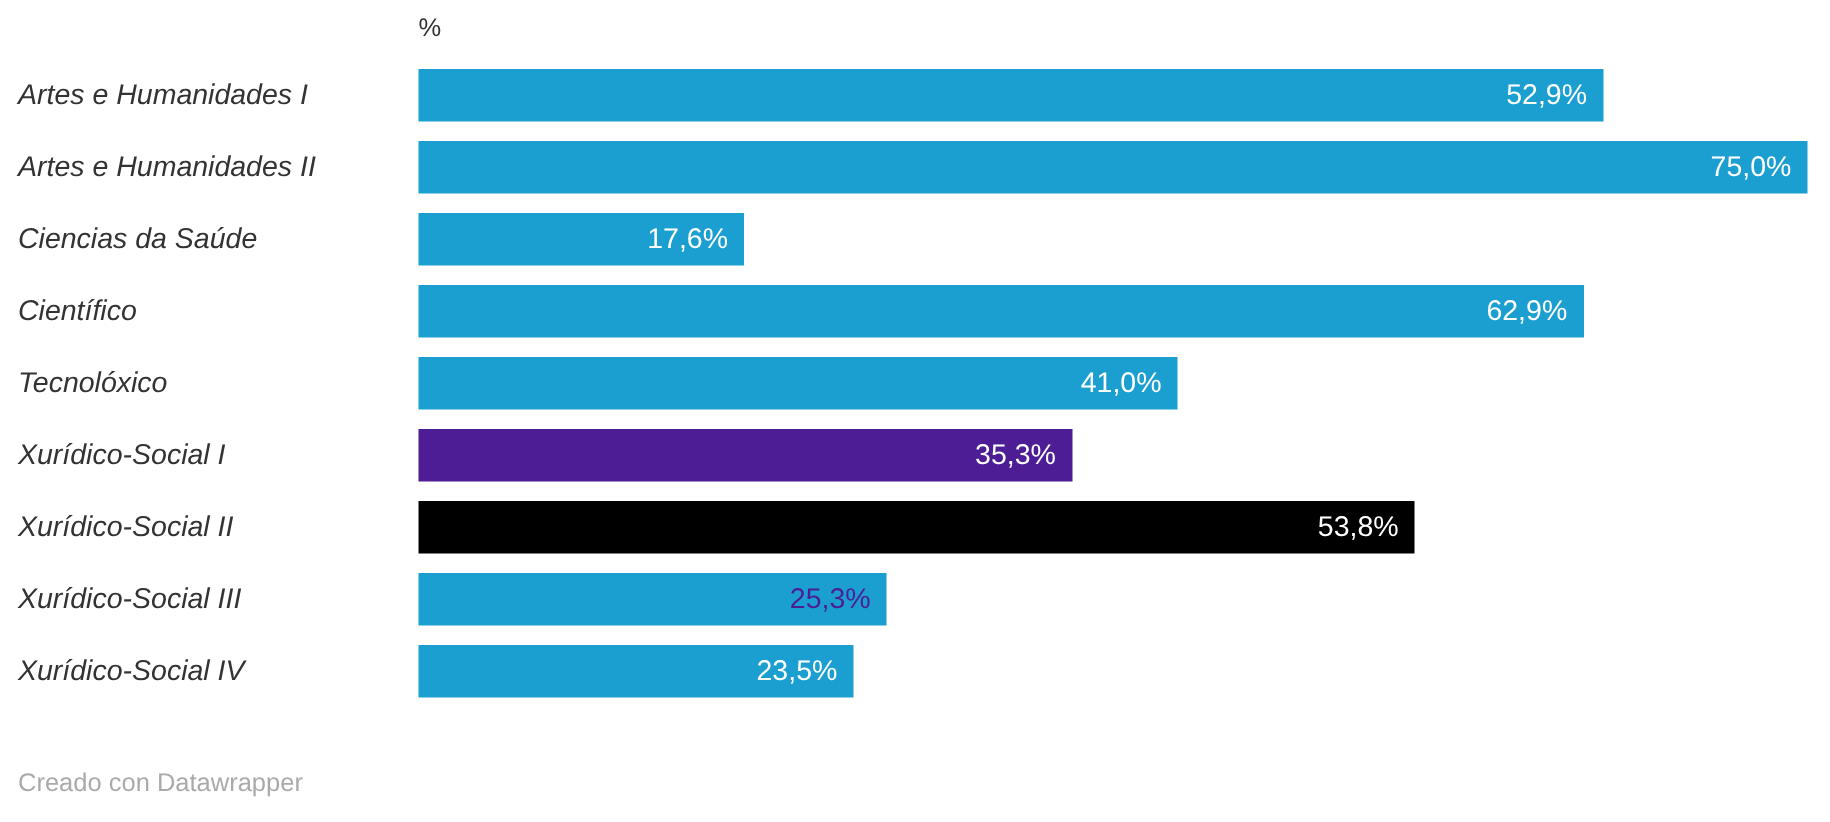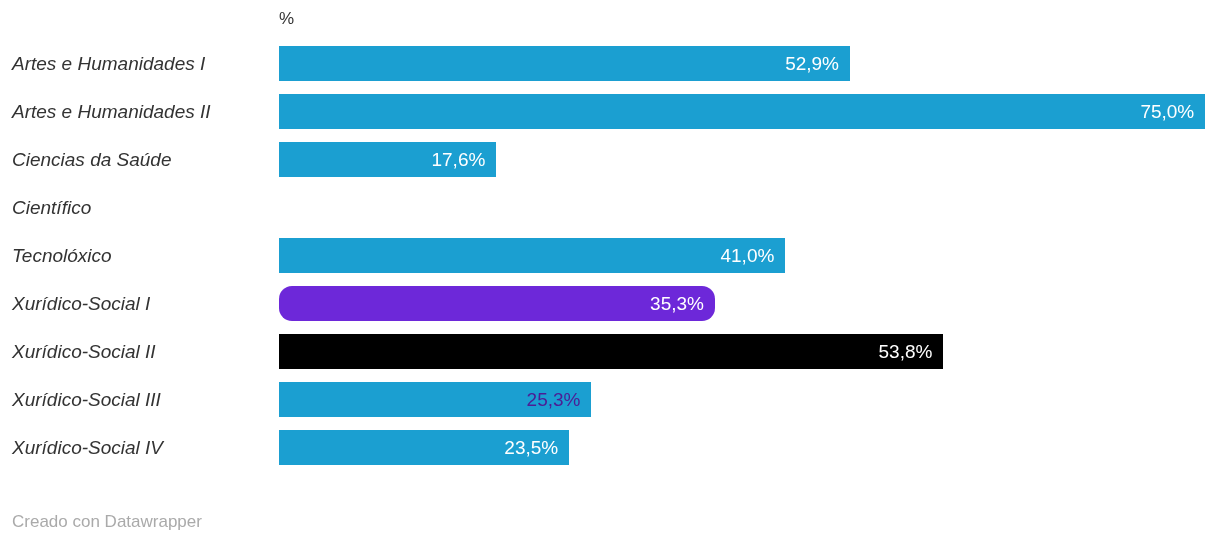--- a/index.html
+++ b/index.html
@@ -99,21 +99,21 @@
 <body>
 
 <div id="chart-root">
 
   <div class="axis-unit">%</div>
 
   <div class="plot">
       <div class="bar-row">
         <div class="cat-label">Artes e Humanidades I</div>
         <div class="bar-track">
-          <div class="bar" style="width: 571px; background: rgb(27, 159, 209);">
+          <div class="bar" style="width: 790px; background: rgb(27, 159, 209);">
             <span class="bar-value" style="color: rgb(255, 255, 255);">52,9%</span>
           </div>
         </div>
       </div>
       <div class="bar-row">
         <div class="cat-label">Artes e Humanidades II</div>
         <div class="bar-track">
           <div class="bar" style="width: 926.25px; background: rgb(27, 159, 209); padding-left: 12px;">
             <span class="bar-value" style="color: rgb(255, 255, 255);">75,0%</span>
           </div>
@@ -122,33 +122,38 @@
       <div class="bar-row">
         <div class="cat-label">Ciencias da Saúde</div>
         <div class="bar-track">
           <div class="bar" style="width: 217.36px; background: rgb(27, 159, 209);">
             <span class="bar-value" style="color: rgb(255, 255, 255);">17,6%</span>
           </div>
         </div>
       </div>
       <div class="bar-row">
         <div class="cat-label">Científico</div>
+        <div class="bar-track">
+          <div class="bar" style="width: 776.815px; background: rgb(27, 159, 209);">
+            <span class="bar-value" style="color: rgb(255, 255, 255);">62,9%</span>
+          </div>
+        </div>
       </div>
       <div class="bar-row">
         <div class="cat-label">Tecnolóxico</div>
         <div class="bar-track">
           <div class="bar" style="width: 506.35px; background: rgb(27, 159, 209); justify-content: flex-end;">
             <span class="bar-value" style="color: rgb(255, 255, 255);">41,0%</span>
           </div>
         </div>
       </div>
       <div class="bar-row">
         <div class="cat-label">Xurídico-Social I</div>
         <div class="bar-track">
-          <div class="bar" style="width: 435.955px; background: #6d28d9; border-radius: 13px;">
+          <div class="bar" style="width: 435.955px; background: #4c1d95;">
             <span class="bar-value" style="color: rgb(255, 255, 255);">35,3%</span>
           </div>
         </div>
       </div>
       <div class="bar-row">
         <div class="cat-label">Xurídico-Social II</div>
         <div class="bar-track">
           <div class="bar" style="width: 664.43px; background: #000000;">
             <span class="bar-value" style="color: rgb(255, 255, 255);">53,8%</span>
           </div>

